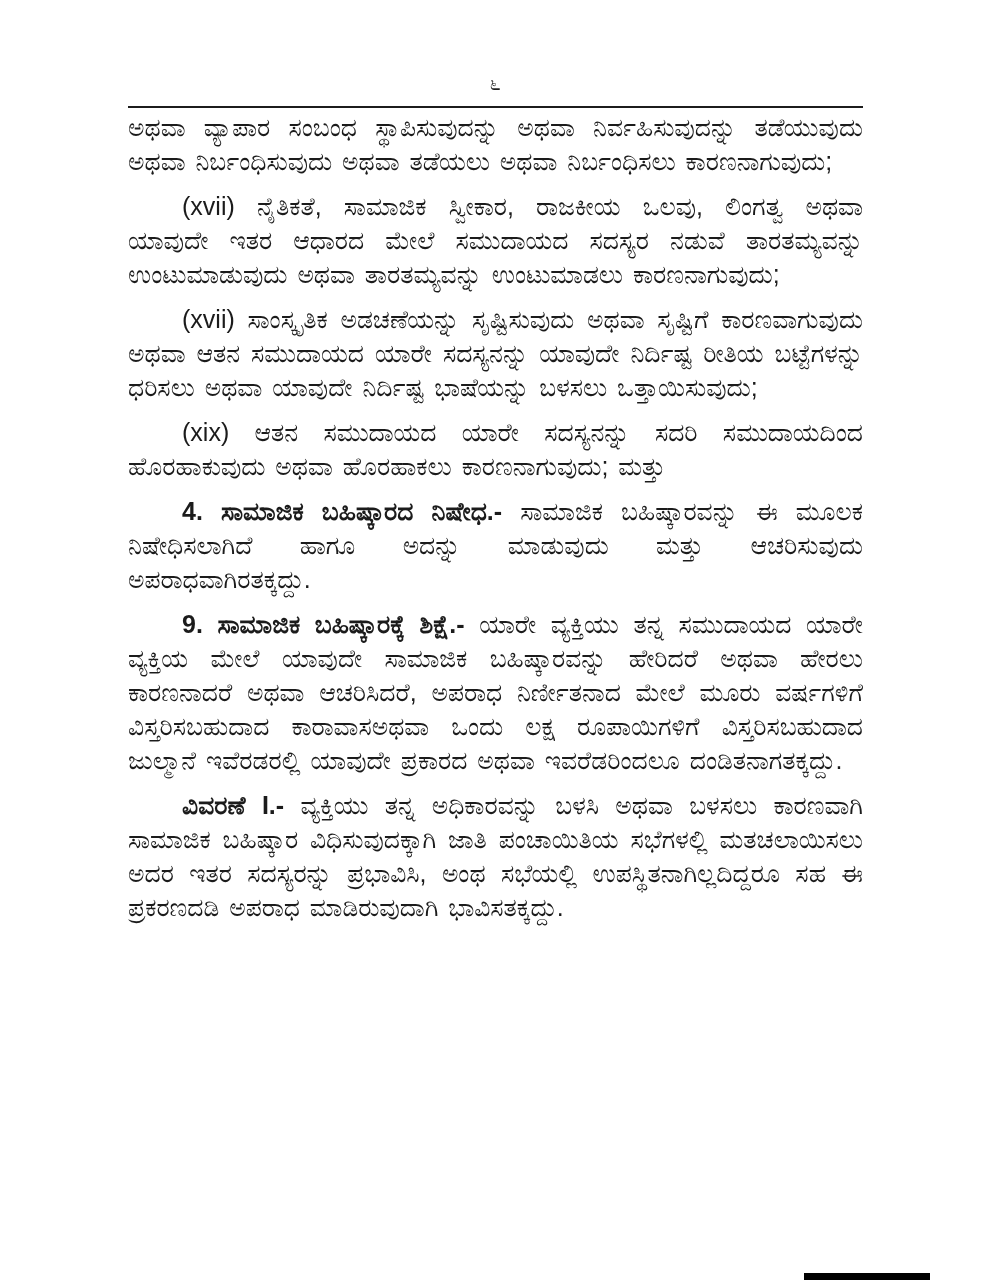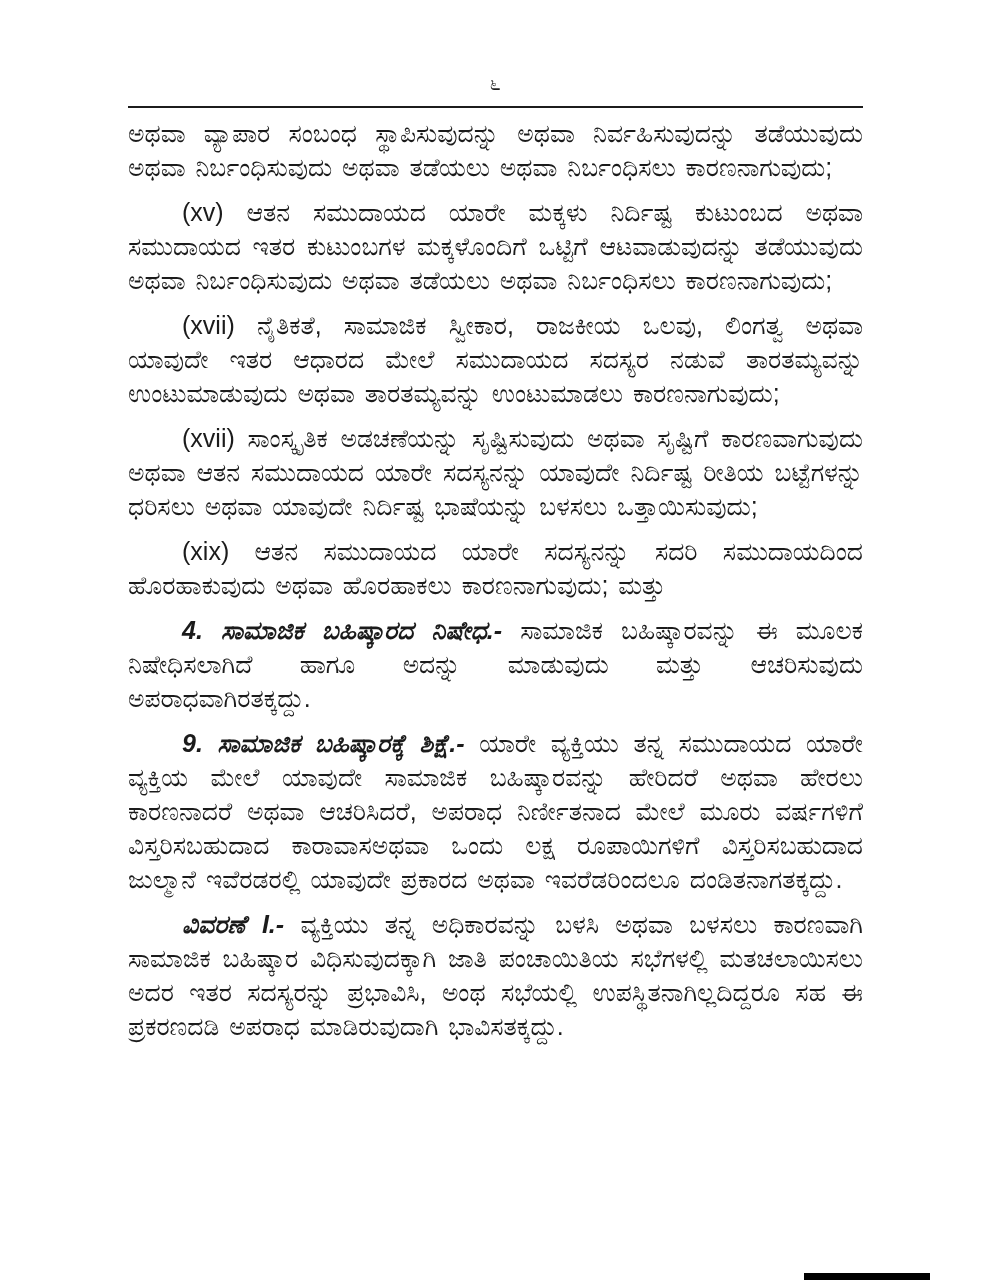--- a/index.html
+++ b/index.html
@@ -33,42 +33,41 @@
     margin: 0;
     height: 0;
   }
   p.para {
     margin: 11px 0 0 0;
     font-size: 25px;
     line-height: 34px;
     text-align: justify;
     word-spacing: 3px;
   }
-  p.first { margin-top: 8px; }
+  p.first { margin-top: 2px; }
   p.indent { text-indent: 54px; }
-  .lead { font-weight: bold; font-style: italic; }
+  .lead { font-weight: bold; }
   .artifact-bar {
     position: absolute;
     left: 804px; top: 1273px;
     width: 126px; height: 7px;
     background: #000000;
   }
 </style>
 </head>
 <body>
 
 <div class="page">
   <div class="content">
 
     <div class="pageno">೬</div>
     <hr class="rule">
 
     <p class="para first">ಅಥವಾ ವ್ಯಾಪಾರ ಸಂಬಂಧ ಸ್ಥಾಪಿಸುವುದನ್ನು ಅಥವಾ ನಿರ್ವಹಿಸುವುದನ್ನು ತಡೆಯುವುದು ಅಥವಾ ನಿರ್ಬಂಧಿಸುವುದು ಅಥವಾ ತಡೆಯಲು ಅಥವಾ ನಿರ್ಬಂಧಿಸಲು ಕಾರಣನಾಗುವುದು;</p>
 
-    <p class="para indent">(xv) ಆತನ ಸಮುದಾಯದ ಯಾರೇ ಮಕ್ಕಳು ನಿರ್ದಿಷ್ಟ ಕುಟುಂಬದ ಅಥವಾ ಸಮುದಾಯದ ಇತರ ಕುಟುಂಬಗಳ ಮಕ್ಕಳೊಂದಿಗೆ ಒಟ್ಟಿಗೆ ಆಟವಾಡುವುದನ್ನು ತಡೆಯುವುದು ಅಥವಾ ನಿರ್ಬಂಧಿಸುವುದು ಅಥವಾ ತಡೆಯಲು ಅಥವಾ ನಿರ್ಬಂಧಿಸಲು ಕಾರಣನಾಗುವುದು;</p>
 
 
     <p class="para indent">(xvii) ನೈತಿಕತೆ, ಸಾಮಾಜಿಕ ಸ್ವೀಕಾರ, ರಾಜಕೀಯ ಒಲವು, ಲಿಂಗತ್ವ ಅಥವಾ ಯಾವುದೇ ಇತರ ಆಧಾರದ ಮೇಲೆ ಸಮುದಾಯದ ಸದಸ್ಯರ ನಡುವೆ ತಾರತಮ್ಯವನ್ನು ಉಂಟುಮಾಡುವುದು ಅಥವಾ ತಾರತಮ್ಯವನ್ನು ಉಂಟುಮಾಡಲು ಕಾರಣನಾಗುವುದು;</p>
 
     <p class="para indent">(xvii) ಸಾಂಸ್ಕೃತಿಕ ಅಡಚಣೆಯನ್ನು ಸೃಷ್ಟಿಸುವುದು ಅಥವಾ ಸೃಷ್ಟಿಗೆ ಕಾರಣವಾಗುವುದು ಅಥವಾ ಆತನ ಸಮುದಾಯದ ಯಾರೇ ಸದಸ್ಯನನ್ನು ಯಾವುದೇ ನಿರ್ದಿಷ್ಟ ರೀತಿಯ ಬಟ್ಟೆಗಳನ್ನು ಧರಿಸಲು ಅಥವಾ ಯಾವುದೇ ನಿರ್ದಿಷ್ಟ ಭಾಷೆಯನ್ನು ಬಳಸಲು ಒತ್ತಾಯಿಸುವುದು;</p>
 
     <p class="para indent">(xix) ಆತನ ಸಮುದಾಯದ ಯಾರೇ ಸದಸ್ಯನನ್ನು ಸದರಿ ಸಮುದಾಯದಿಂದ ಹೊರಹಾಕುವುದು ಅಥವಾ ಹೊರಹಾಕಲು ಕಾರಣನಾಗುವುದು; ಮತ್ತು</p>
 
 
     <p class="para indent"><span class="lead">4. ಸಾಮಾಜಿಕ ಬಹಿಷ್ಕಾರದ ನಿಷೇಧ.-</span><span> ಸಾಮಾಜಿಕ ಬಹಿಷ್ಕಾರವನ್ನು ಈ ಮೂಲಕ ನಿಷೇಧಿಸಲಾಗಿದೆ ಹಾಗೂ ಅದನ್ನು ಮಾಡುವುದು ಮತ್ತು ಆಚರಿಸುವುದು ಅಪರಾಧವಾಗಿರತಕ್ಕದ್ದು.</span></p>

